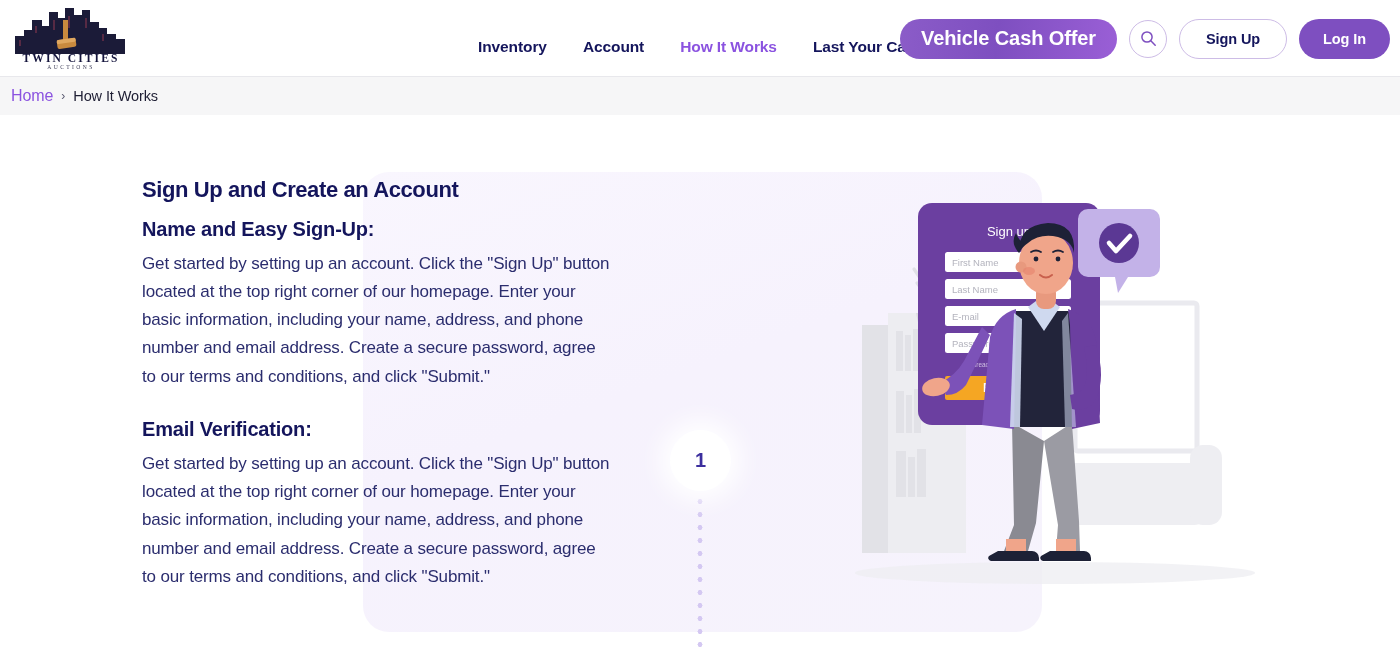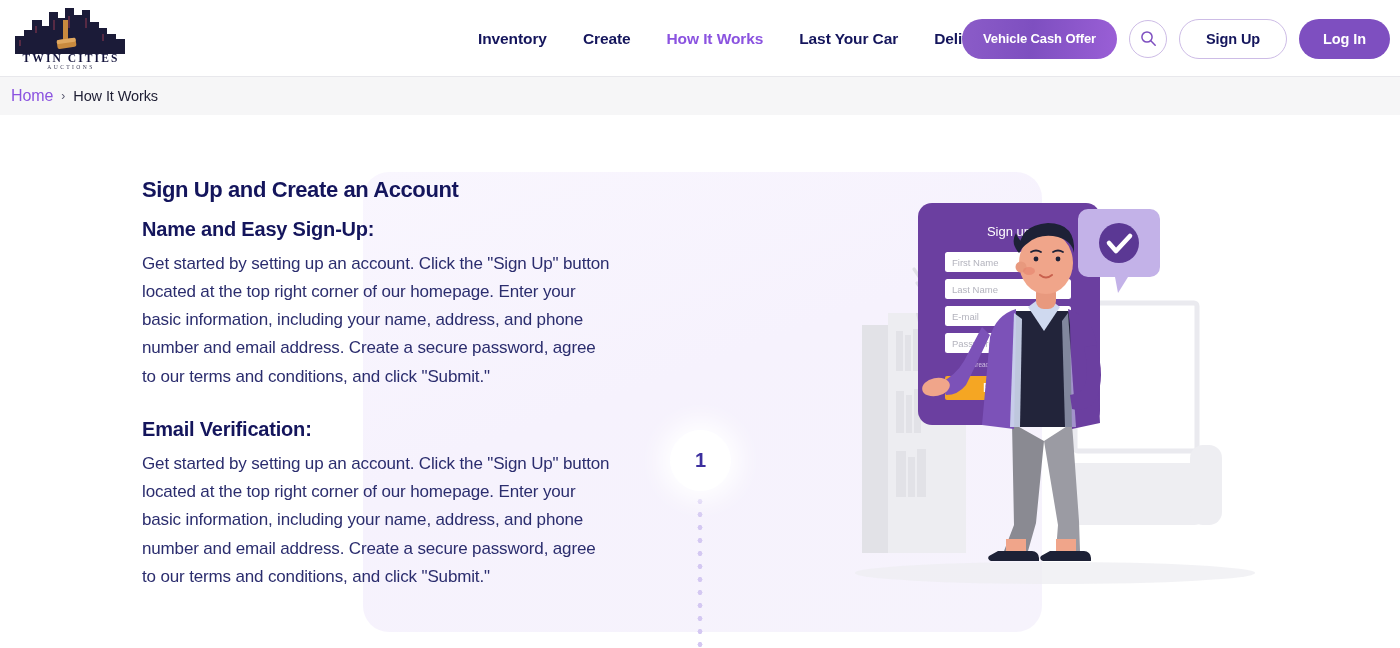--- a/index.html
+++ b/index.html
@@ -29,21 +29,21 @@
     left: 13px;
     top: 6px;
     width: 116px;
     height: 64px;
     display: block;
   }
 
   .nav {
     position: absolute;
     left: 460px;
-    top: 0;
+    top: 8px;
     height: 77px;
     display: flex;
     align-items: center;
     gap: 0;
   }
   .nav-item {
     font-size: 15.5px;
     font-weight: bold;
     color: #14155c;
     letter-spacing: -0.1px;
@@ -63,21 +63,21 @@
     gap: 12px;
   }
 
   .btn-cash {
     height: 40px;
     padding: 0 21px;
     border: none;
     border-radius: 20px;
     background: linear-gradient(95deg, #8b5cc8 0%, #7e4fc0 45%, #9a5fd6 100%);
     color: #ffffff;
-    font-size: 13px;
+    font-size: 20px;
     font-weight: bold;
     font-family: "Liberation Sans", sans-serif;
     letter-spacing: -0.1px;
     cursor: pointer;
     white-space: nowrap;
   }
 
   .btn-search {
     width: 38px;
     height: 38px;
@@ -279,21 +279,21 @@
       <rect x="44" y="33" width="19" height="9" rx="2" fill="#c98a3e" transform="rotate(-8 53 37)"></rect>
       <rect x="44" y="33" width="19" height="4" rx="1.5" fill="#e0a860" transform="rotate(-8 53 37)"></rect>
     </g>
 
     <text x="58" y="56" font-family="Liberation Serif, serif" font-size="11.5" font-weight="bold" fill="#14143c" text-anchor="middle" letter-spacing="2.1">TWIN CITIES</text>
     <text x="58" y="63" font-family="Liberation Serif, serif" font-size="5.6" fill="#3a3a55" text-anchor="middle" letter-spacing="2.4">AUCTIONS</text>
   </svg>
 
   <nav class="nav">
     <div class="nav-item">Inventory</div>
-    <div class="nav-item">Create</div>
+    <div class="nav-item">Account</div>
     <div class="nav-item active">How It Works</div>
     <div class="nav-item">Last Your Car</div>
     <div class="nav-item">Delivery</div>
   </nav>
 
   <div class="header-actions">
     <button class="btn-cash">Vehicle Cash Offer</button>
 
     <div class="btn-search">
       <svg width="17" height="17" viewBox="0 0 17 17">

